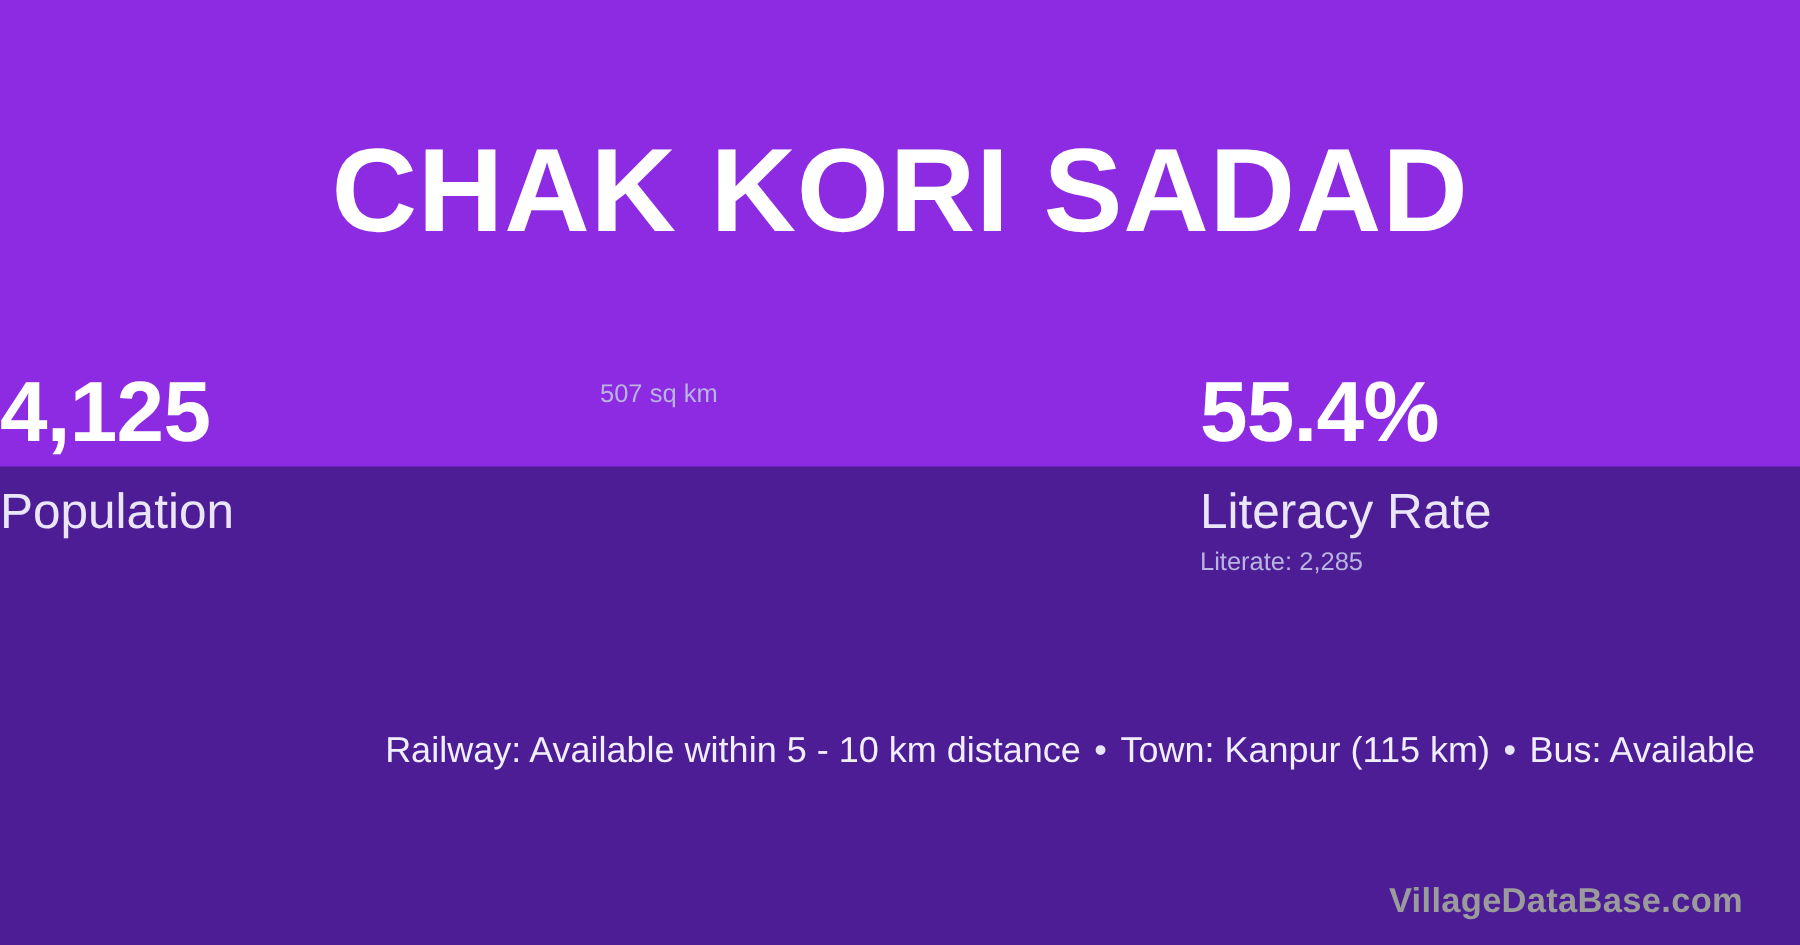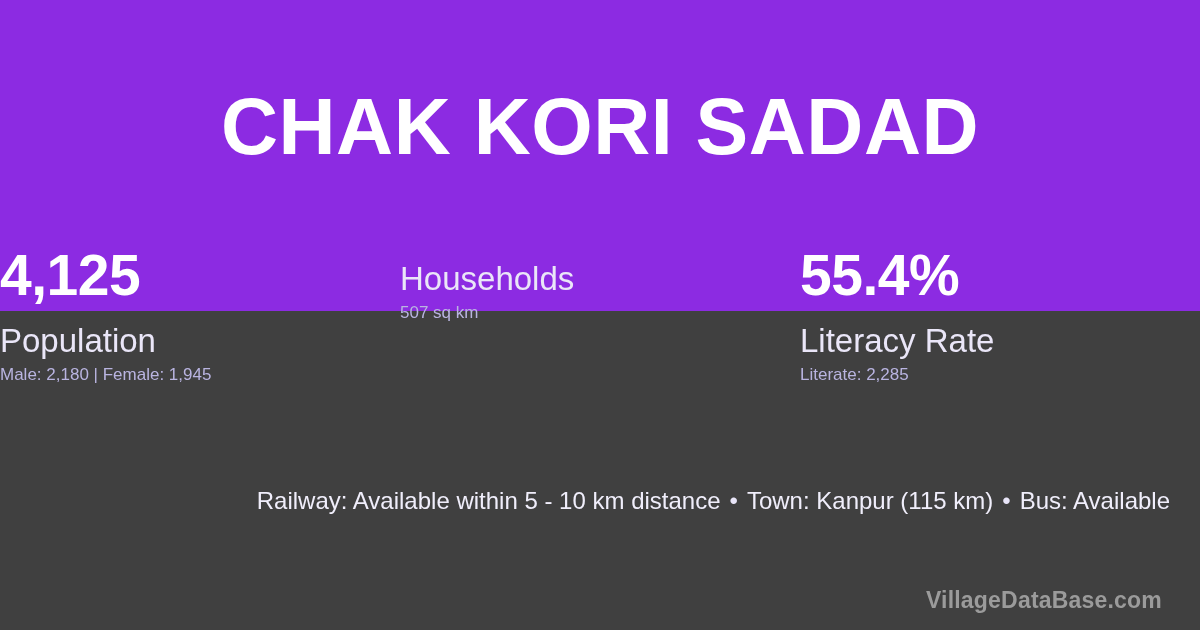--- a/index.html
+++ b/index.html
@@ -90,40 +90,38 @@
     position:absolute; bottom:16px; right:38px;
     font-size:23px; font-weight:bold;
     color:#9b9b9b;
     letter-spacing:0.2px;
     line-height:28px;
   }
 </style>
 </head>
 <body>
 
-<div id="card" style="background: #404040;">
+<div id="card" style="background: #4c1d95;">
 
   <div id="purple-band" style="background: rgb(140, 43, 226);"></div>
 
   <div id="content">
 
     <div id="header">
       <div id="village-title">CHAK KORI SADAD</div>
     </div>
 
     <div id="stats">
 
       <div class="stat">
         <div class="stat-value">4,125</div>
         <div class="stat-label">Population</div>
-        <div class="stat-sub">Male: 2,180 | Female: 1,945</div>
       </div>
 
       <div class="stat">
-        <div class="stat-label">Households</div>
         <div class="stat-sub">507 sq km</div>
       </div>
 
       <div class="stat">
         <div class="stat-value">55.4%</div>
         <div class="stat-label">Literacy Rate</div>
         <div class="stat-sub">Literate: 2,285</div>
       </div>
 
     </div>

